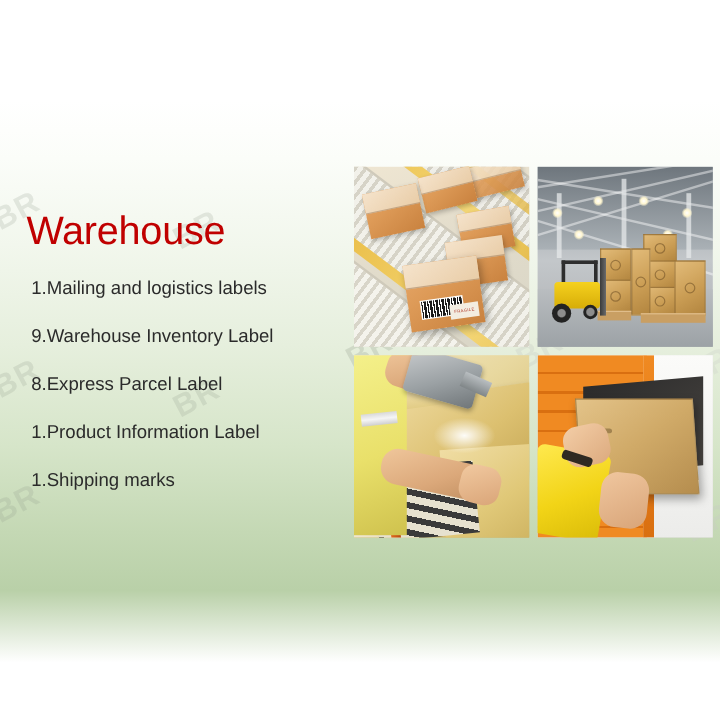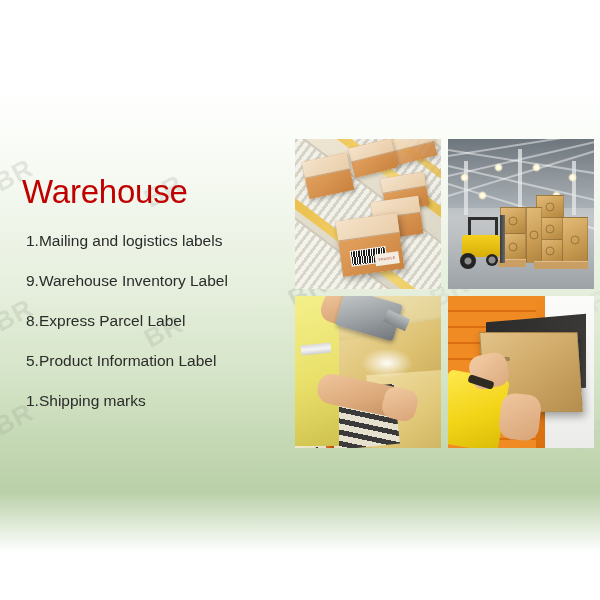--- a/index.html
+++ b/index.html
@@ -325,21 +325,21 @@
 
   <div class="text-col">
     <h1 class="title">
       <br>
       <span>Warehouse</span>
     </h1>
     <ul class="bullets">
       <li>1.Mailing and logistics labels</li>
       <li>9.Warehouse Inventory Label</li>
       <li>8.Express Parcel Label</li>
-      <li>5.Product Information Label</li>
+      <li>1.Product Information Label</li>
       <li>1.Shipping marks</li>
     </ul>
   </div>
 
   <div class="photo-grid">
 
     <div class="photo p1">
       <div class="belt belt-a"></div>
       <div class="belt belt-b"></div>
       <div class="belt belt-c"></div>

